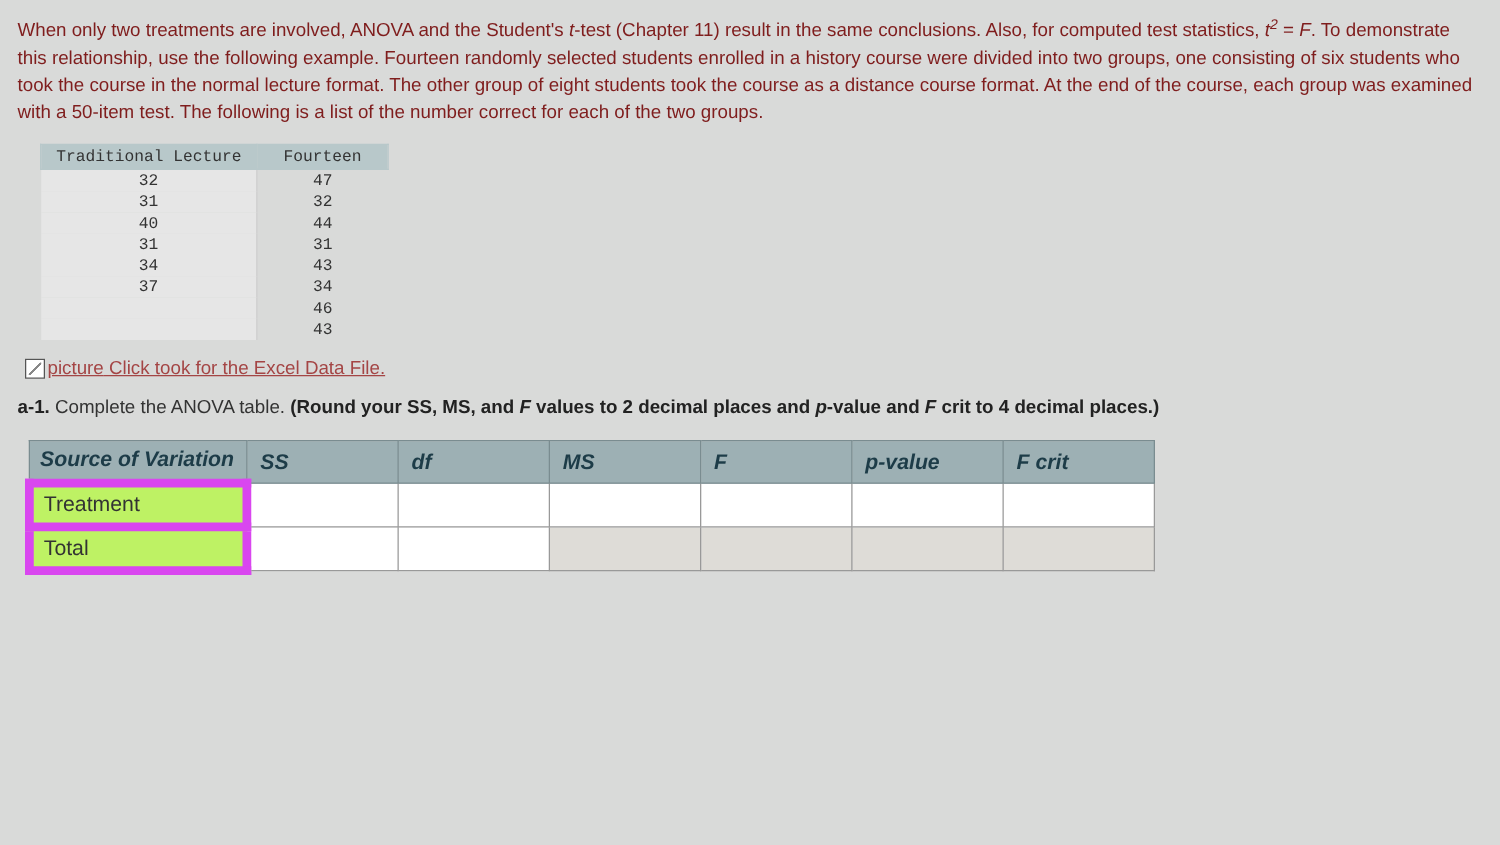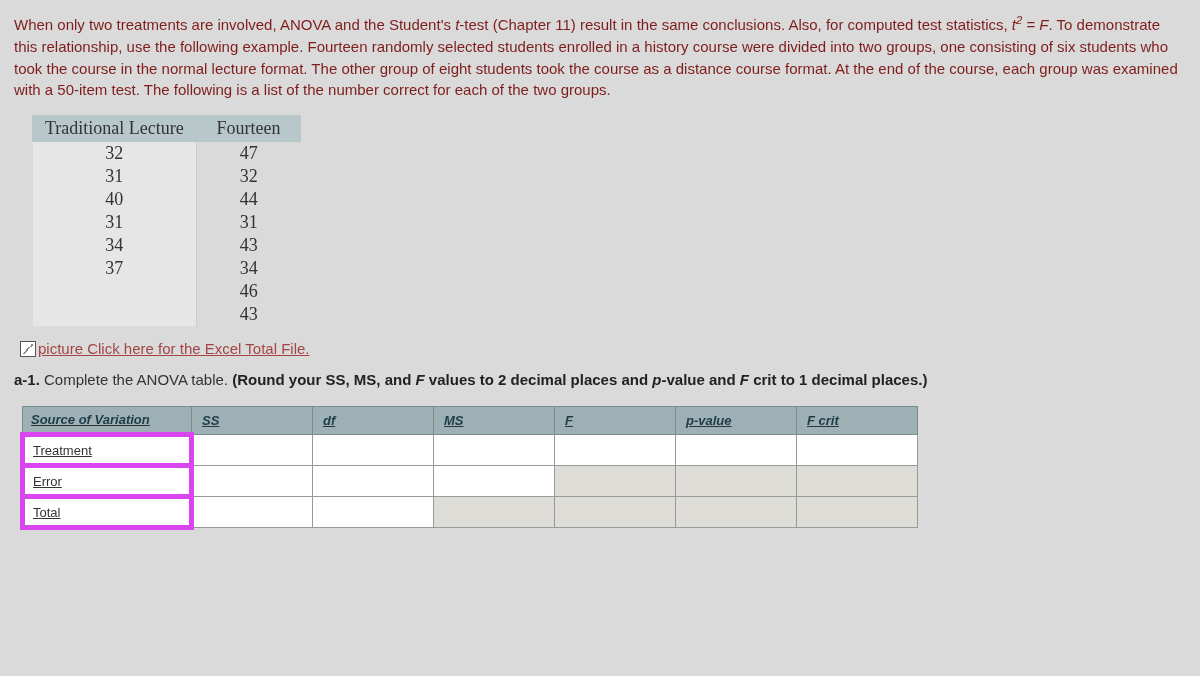--- a/index.html
+++ b/index.html
@@ -20,22 +20,22 @@
   .problem-text .tsq {
     font-style: italic;
   }
   .problem-text sup { font-size: 0.75em; }
   
   .data-table-wrap {
     margin: 8px 0 14px 18px;
   }
   table.data {
     border-collapse: collapse;
-    font-family: Liberation Serif, serif;
-    font-size: 18px;
+    font-family: Liberation Mono, monospace;
+    font-size: 13px;
   }
   table.data th {
     background: #b8c8ca;
     font-weight: normal;
     padding: 2px 12px;
     text-align: center;
     border: 1px solid #b8c8ca;
   }
   table.data td {
     text-align: center;
@@ -77,22 +77,21 @@
   .question-line {
     margin: 12px 0 18px 0;
   }
   .question-line b { color:#222;text-align:center; }
   .question-line .hint { font-weight:bold; color:#222; }
   .question-line .italic { font-style: italic; }
   
   table.anova {
     border-collapse: collapse;
     margin-left: 6px;
-    font-size: 13px;
-    text-decoration: underline;
+    font-size: 17px;
   }
   table.anova th {
     background: #9db0b4;
     border: 1px solid #7a8c90;
     padding: 5px 10px;
     font-weight: bold;
     font-style: italic;
     color: #1d3c48;
     text-align: left;
   }
@@ -104,22 +103,22 @@
   table.anova th.col {
     min-width: 100px;
   }
   table.anova td {
     border: 1px solid #999;
     background: #e9e7e3;
     padding: 4px 8px;
     height: 18px;
   }
   table.anova td.label {
-    background: #ffffff;
-    border:5px solid #d946ef;
+    background: #bef264;
+    border:7px solid #d946ef;
   }
   table.anova td.input-cell {
     background: #fff;
   }
   table.anova td.blank {
     background: #dedcd7;
   }
 </style>
 </head>
 <body>
@@ -165,25 +164,25 @@
         </tr>
     <tr>
           <td class="lcell"></td>
           <td class="rcell">43</td>
         </tr>
   </tbody>
     </table>
 </div>
 
 <div class="excel-link-row">
-  <span class="broken-icon"></span><a href="#" class="excel-link"><span>picture</span><span> Click here for the Excel Total File.</span></a>
+  <span class="broken-icon"></span><a href="#" class="excel-link"><span>picture</span><span> Click took for the Excel Data File.</span></a>
 </div>
 
 <div class="question-line">
-  <b>a-1.</b><span> Complete the ANOVA table. </span><span class="hint"><span>(Round your SS, MS, and </span><span class="italic">F</span><span> values to 2 decimal places and </span><span class="italic">p</span><span>-value and </span><span class="italic">F</span><span> crit to 1 decimal places.)</span></span>
+  <b>a-1.</b><span> Complete the ANOVA table. </span><span class="hint"><span>(Round your SS, MS, and </span><span class="italic">F</span><span> values to 2 decimal places and </span><span class="italic">p</span><span>-value and </span><span class="italic">F</span><span> crit to 4 decimal places.)</span></span>
 </div>
 
 <table class="anova">
   <tbody>
       <tr>
     <th class="first">Source of Variation</th>
     <th class="col">SS</th>
     <th class="col">df</th>
     <th class="col">MS</th>
     <th class="col">F</th>
@@ -193,29 +192,20 @@
   <tr>
     <td class="label">Treatment</td>
     <td class="input-cell"></td>
     <td class="input-cell"></td>
     <td class="input-cell"></td>
     <td class="input-cell"></td>
     <td class="input-cell"></td>
     <td class="input-cell"></td>
   </tr>
   <tr>
-    <td class="label">Error</td>
-    <td class="input-cell"></td>
-    <td class="input-cell"></td>
-    <td class="input-cell"></td>
-    <td class="blank"></td>
-    <td class="blank"></td>
-    <td class="blank"></td>
-  </tr>
-  <tr>
     <td class="label">Total</td>
     <td class="input-cell"></td>
     <td class="input-cell"></td>
     <td class="blank"></td>
     <td class="blank"></td>
     <td class="blank"></td>
     <td class="blank"></td>
   </tr>
 </tbody>
   </table>

